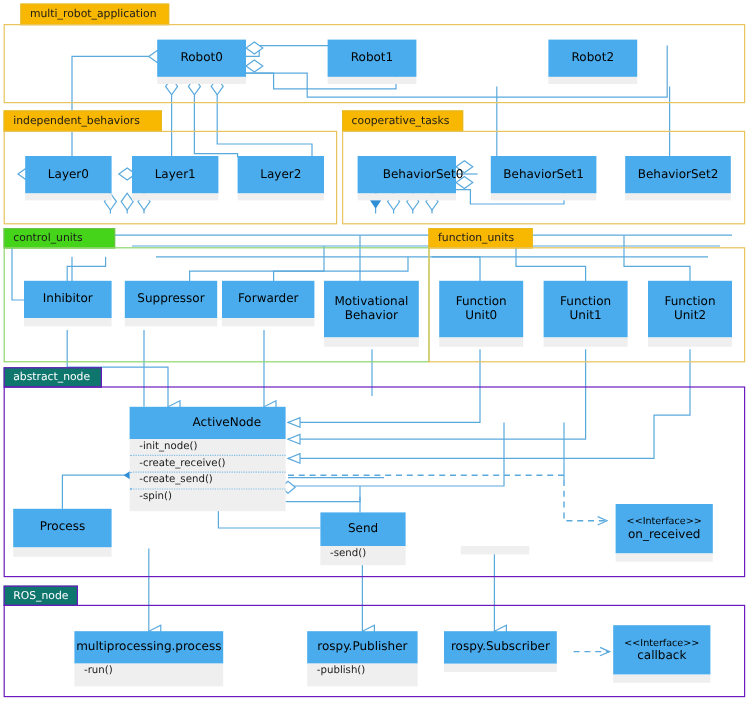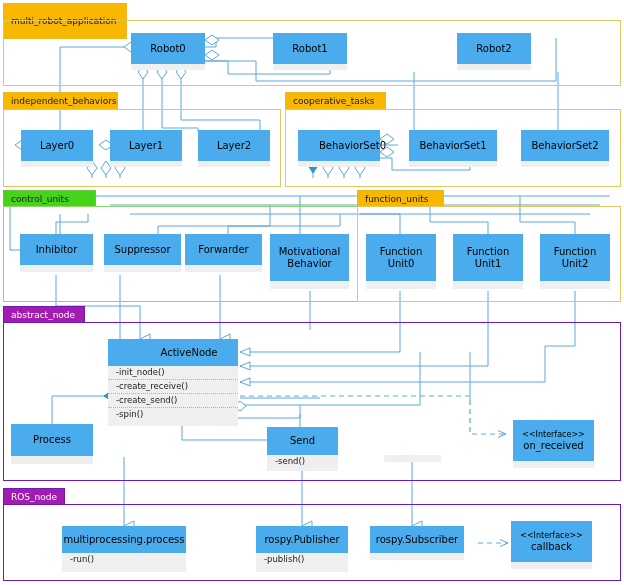--- a/index.html
+++ b/index.html
@@ -7,21 +7,21 @@
   #stage{position:relative;width:624px;height:585px;overflow:hidden;background:#fff;}
   #wires{position:absolute;left:0;top:0;width:624px;height:585px;}
   .pkg-body{position:absolute;box-sizing:border-box;border:1px solid #e8b91f;}
   .pkg-tab{position:absolute;box-sizing:border-box;display:flex;align-items:center;
            padding:0 7px;font-size:9px;color:#1a1a1a;white-space:nowrap;}
 
   .tab-orange{background:#f8b700;border:1px solid #e8b91f;}
   .body-orange{border-color:#e8c45c;}
   .tab-green{background:#45d41a;border:1px solid #6cc24a;}
   .body-green{border-color:#8fd66b;}
-  .tab-purple{background:#a21caf;border:1px solid #6a1bbd;color:#fff;}
+  .tab-purple{background:#0f766e;border:1px solid #6a1bbd;color:#fff;}
   .body-purple{border-color:#6a1bbd;}
 
   .cls{position:absolute;box-sizing:border-box;}
   .cls-head{position:absolute;left:0;top:0;box-sizing:border-box;background:#4aaced;
             display:flex;flex-direction:column;align-items:center;justify-content:center;
             color:#000;font-size:10px;line-height:12px;text-align:center;}
   .cls-attrs{position:absolute;left:0;box-sizing:border-box;background:#efefef;}
   .cls-attr{box-sizing:border-box;padding:1px 0 1px 8px;font-size:8.5px;color:#1a1a1a;
             border-bottom:1px dotted #7fbfe8;line-height:11px;}
   .cls-attr:last-child{border-bottom:none;}
@@ -142,24 +142,24 @@
 
     <g stroke="#2f8fd6" stroke-width="1" fill="#2f8fd6">
       <path d="M104,396 l6,-4 l6,4 l-6,4 z"></path>
     </g>
 
     <g stroke="#2f8fd6" stroke-width="1" fill="#2f8fd6">
       <path d="M313,161 l-4,6 l4,6 l4,-6 z"></path>
     </g>
   </svg>
 
-  <div class="pkg-tab tab-orange" style="left:3px;top:3px;width:124px;height:36px;">multi_robot_application</div>
+  <div class="pkg-tab tab-orange" style="left:17px;top:3px;width:124px;height:18px;">multi_robot_application</div>
   <div class="pkg-body body-orange" style="left:3px;top:20px;width:618px;height:66px;"></div>
 
-  <div class="pkg-tab tab-orange" style="left:3px;top:92px;width:115px;height:18px;">independent_behaviors</div>
+  <div class="pkg-tab tab-orange" style="left:3px;top:92px;width:132px;height:18px;">independent_behaviors</div>
   <div class="pkg-body body-orange" style="left:3px;top:109px;width:278px;height:78px;"></div>
 
   <div class="pkg-tab tab-orange" style="left:285px;top:92px;width:101px;height:18px;">cooperative_tasks</div>
   <div class="pkg-body body-orange" style="left:285px;top:109px;width:336px;height:78px;"></div>
 
   <div class="pkg-tab tab-green" style="left:3px;top:190px;width:93px;height:17px;">control_units</div>
   <div class="pkg-body body-green" style="left:3px;top:206px;width:355px;height:96px;"></div>
 
   <div class="pkg-tab tab-orange" style="left:357px;top:190px;width:87px;height:17px;">function_units</div>
   <div class="pkg-body body-orange" style="left:357px;top:206px;width:264px;height:96px;"></div>

